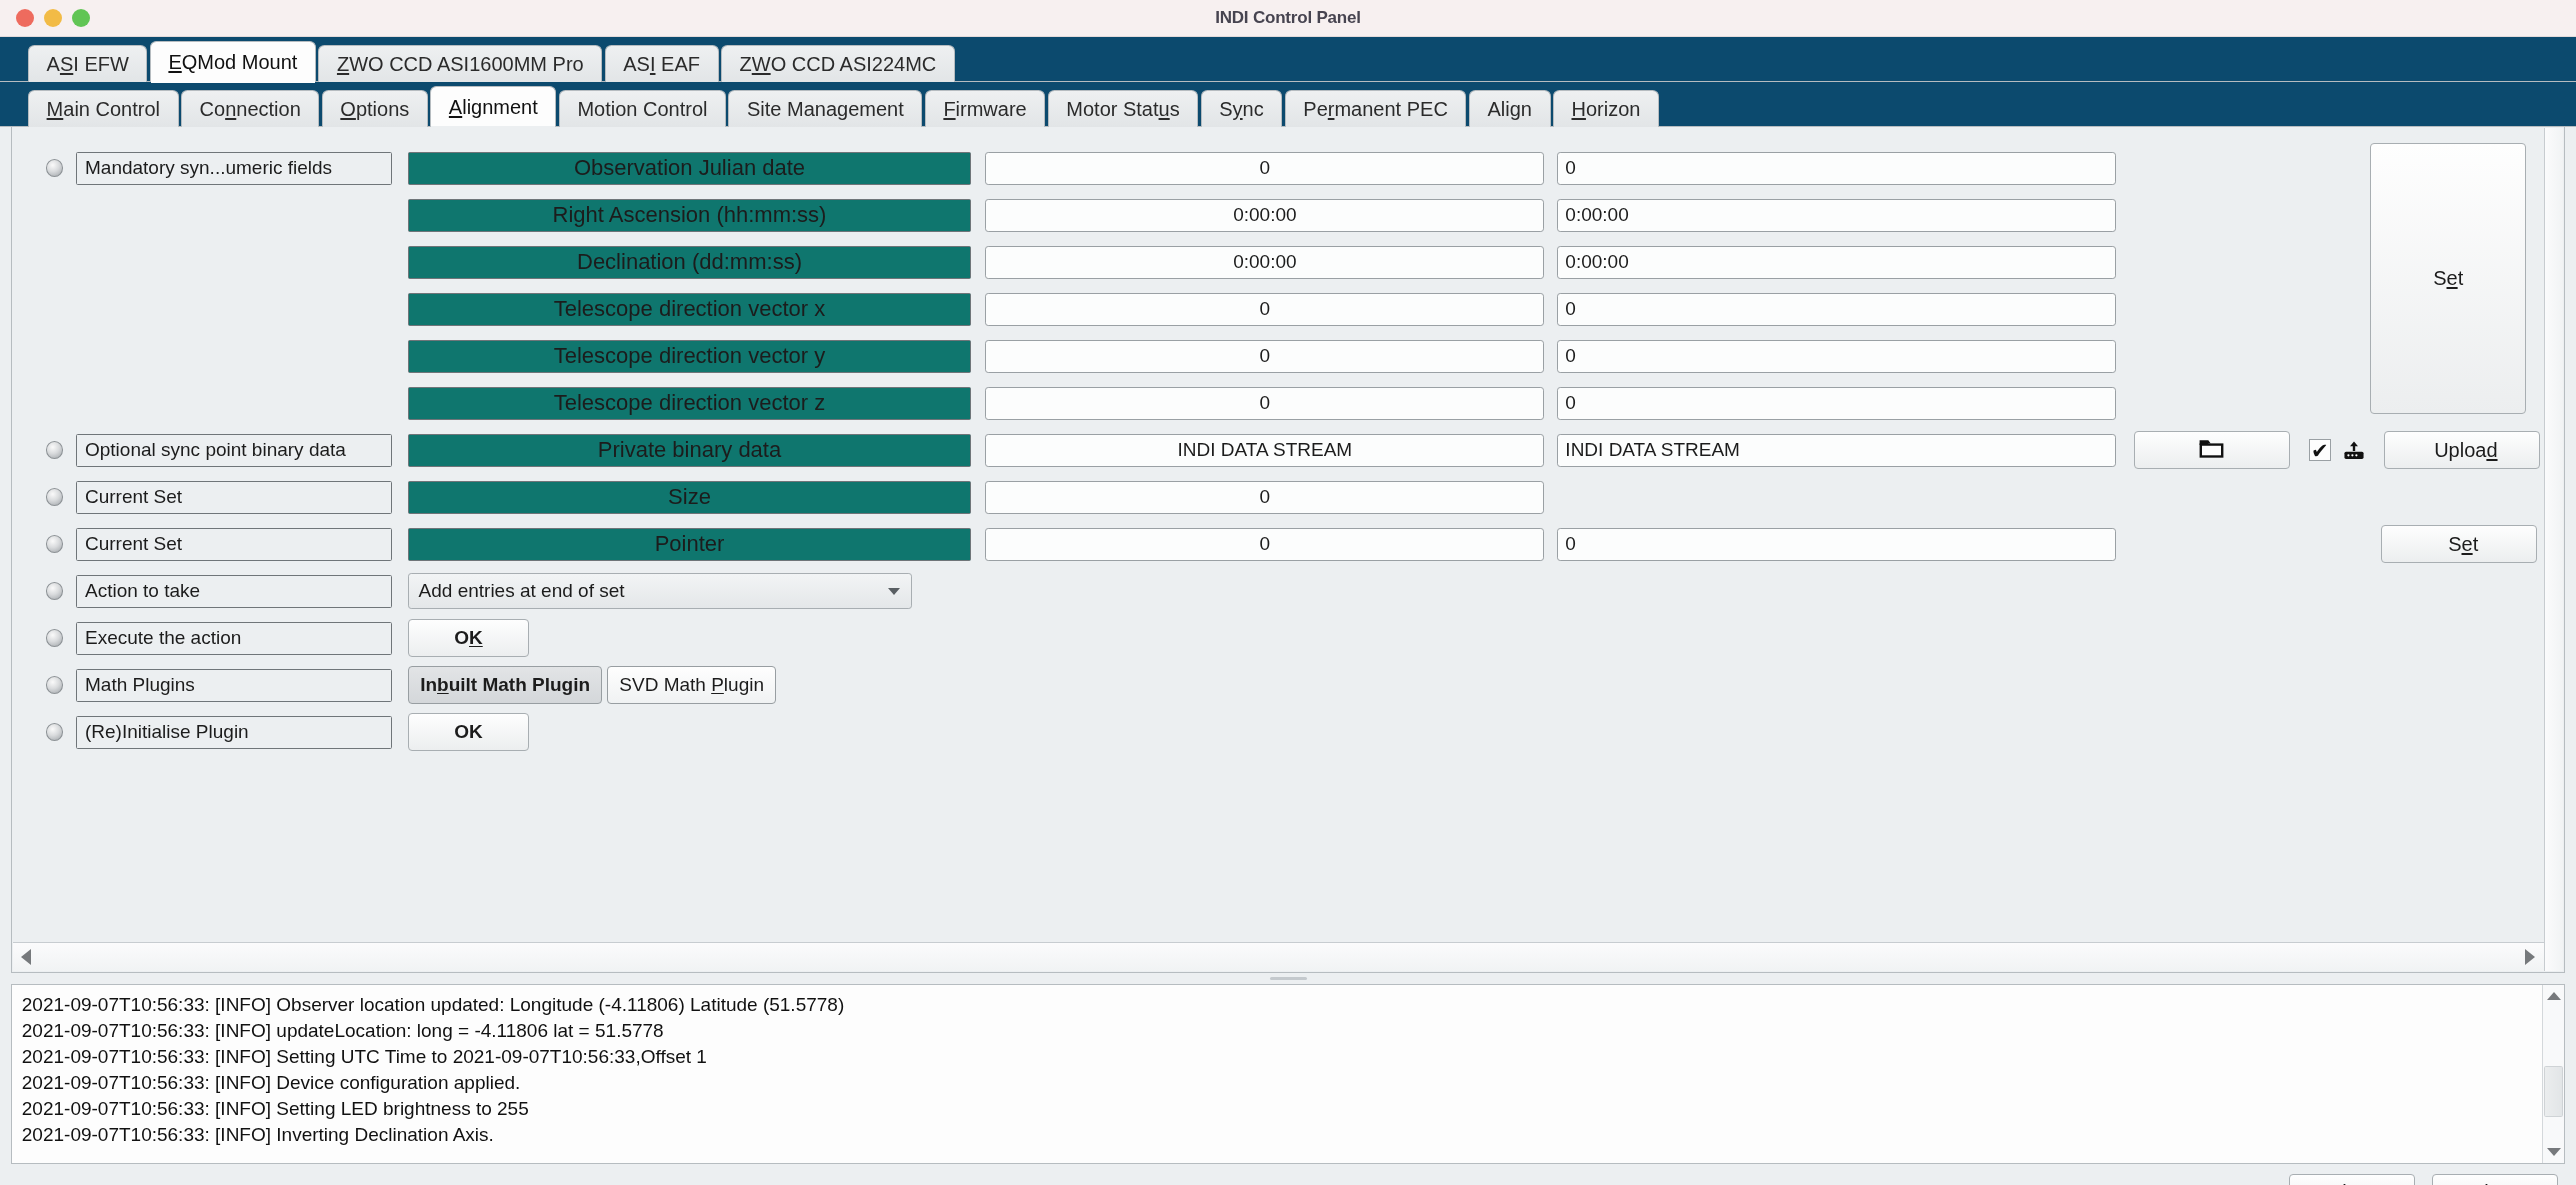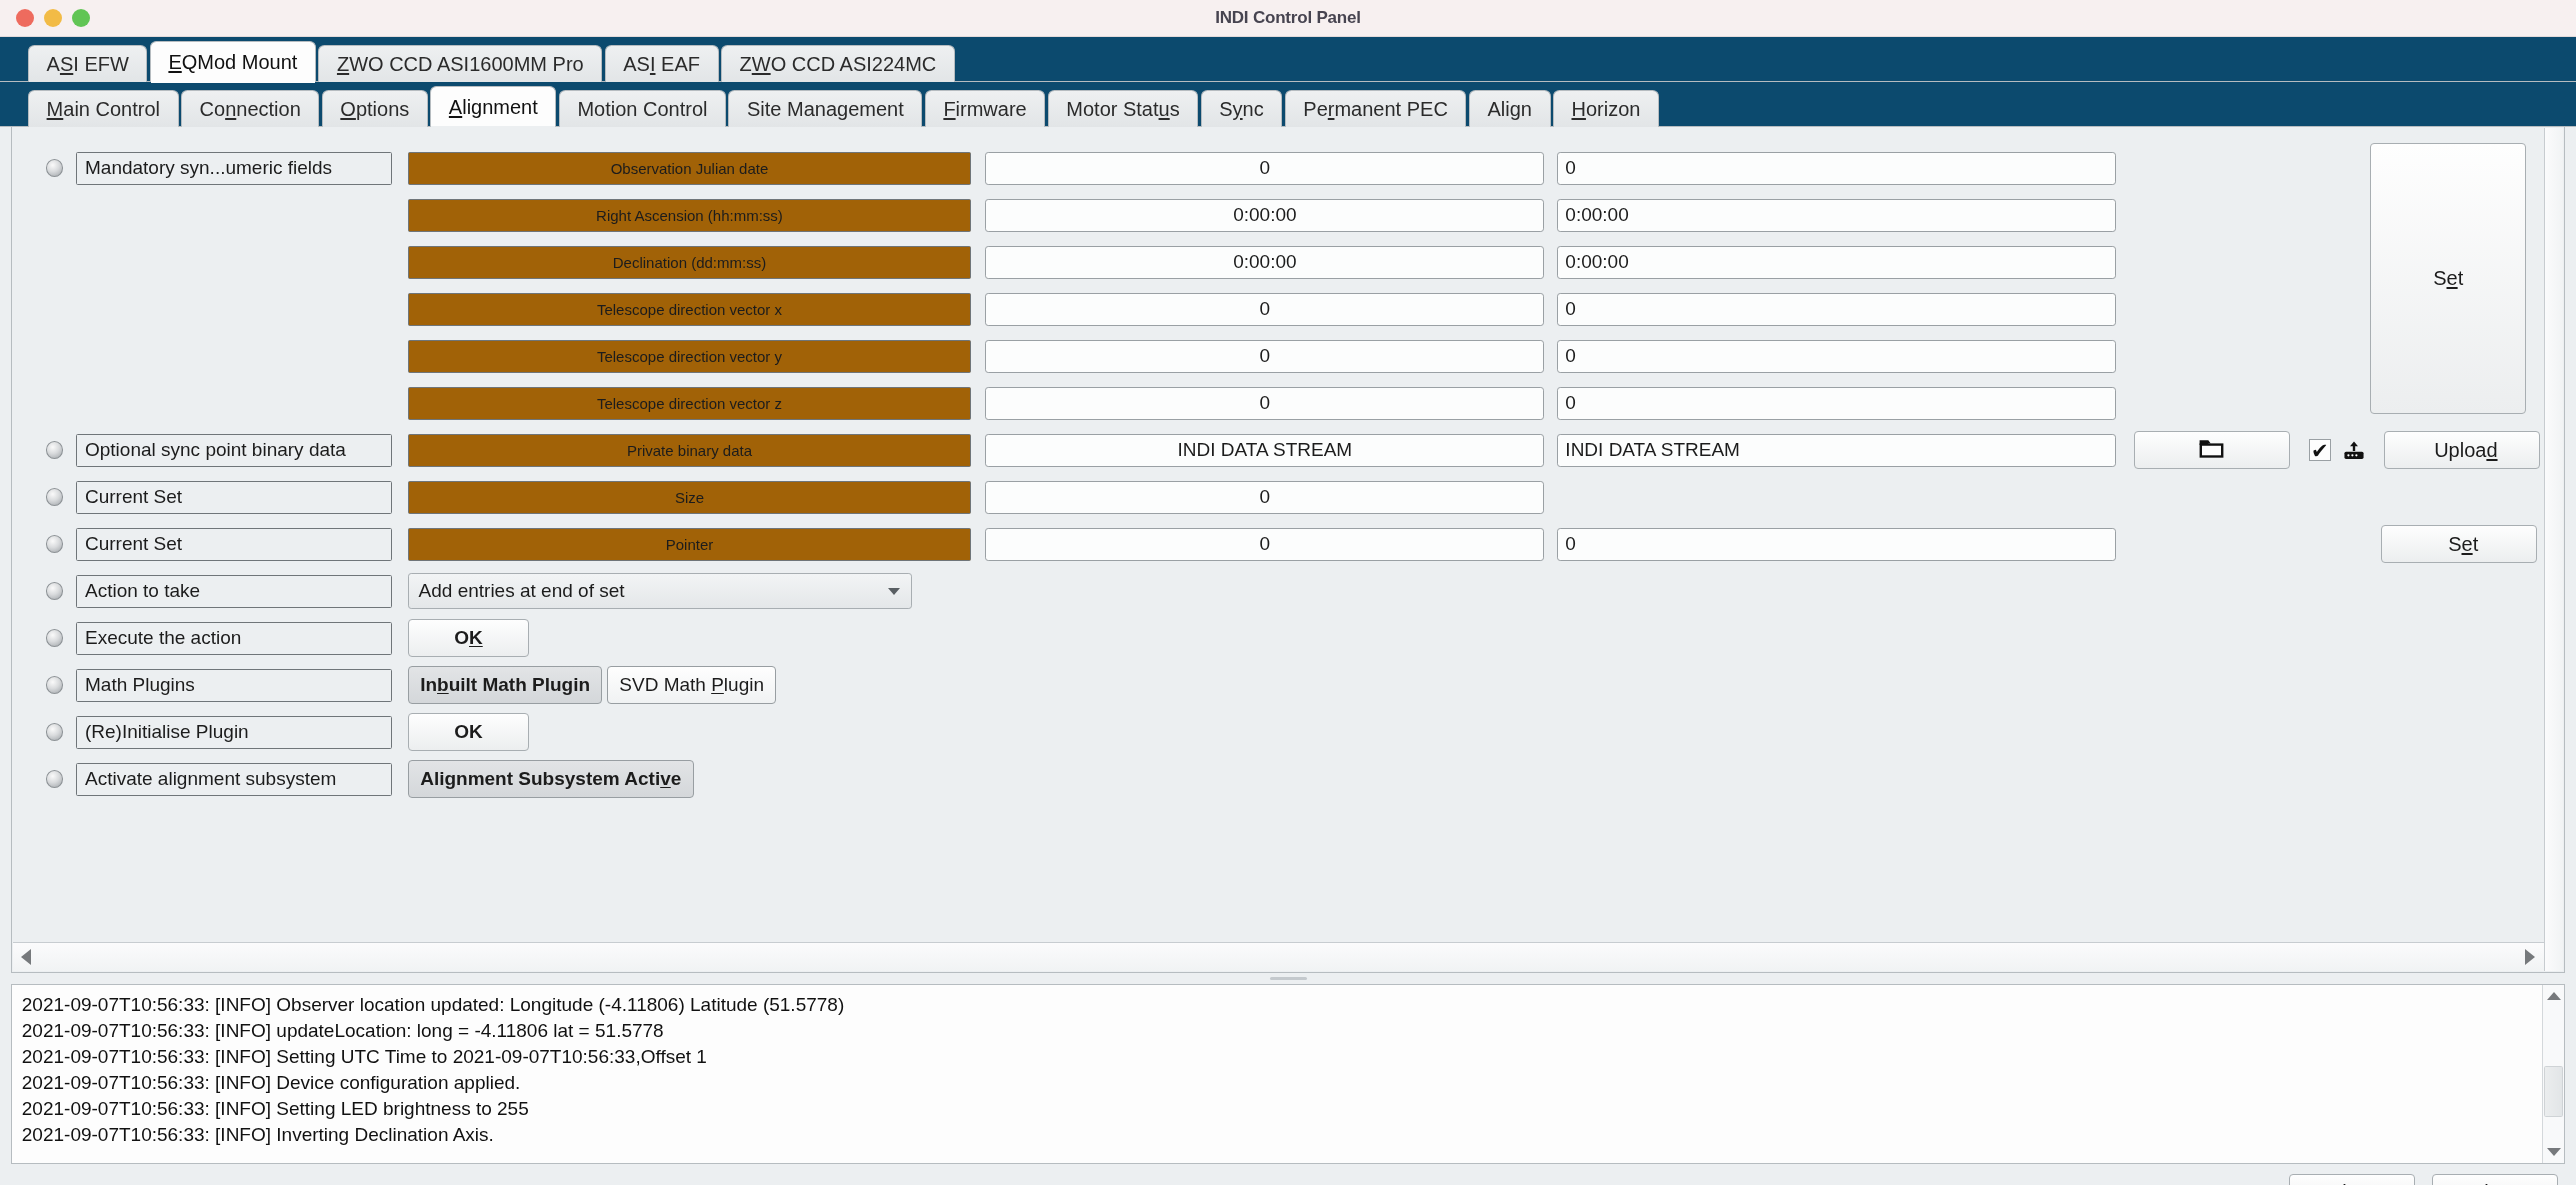--- a/index.html
+++ b/index.html
@@ -119,22 +119,22 @@
     border-radius: 1.6px;
     overflow: hidden; white-space: nowrap;
   }
   .namebox.hidden { visibility: hidden; }
 
   
   .labelbox {
     width: 563px; flex: 0 0 563px;
     height: 33px; margin-left: 16px;
     display: flex; align-items: center; justify-content: center;
-    font-size: 15px; color: #1c1c1c;
-    background: #a16207;
+    font-size: 22px; color: #1c1c1c;
+    background: #0f766e;
     border: 0.8px solid #6f7579;
     border-radius: 1.6px;
     white-space: nowrap;
   }
 
   
   .rofield {
     width: 559px; flex: 0 0 559px;
     height: 33px; margin-left: 14.4px;
     display: flex; align-items: center; justify-content: center;
@@ -513,27 +513,20 @@
         <span>SVD Math <span class="ul">P</span>lugin</span>
       </div>
     </div>
 
     <div class="prop-row">
       <div class="led"></div>
       <div class="namebox">(Re)Initialise Plugin</div>
       <div class="btn ok">OK</div>
     </div>
 
-    <div class="prop-row">
-      <div class="led"></div>
-      <div class="namebox">Activate alignment subsystem</div>
-      <div class="btn toggle">
-        <span>Alignment Subsystem Acti<span class="ul">v</span>e</span>
-      </div>
-    </div>
 
   </div>
 
   <div class="set-tall">
     <span>S<span class="ul">e</span>t</span>
   </div>
 
   <div class="vscroll"></div>
   <div class="hscroll">
     <div class="hs-arrow">

